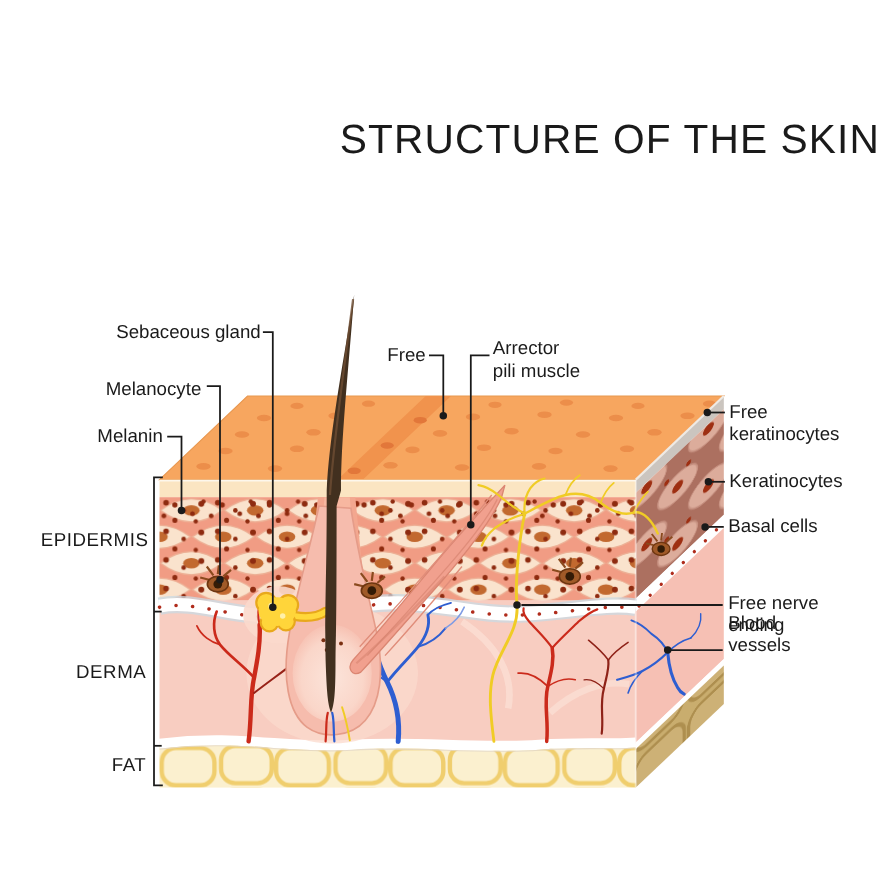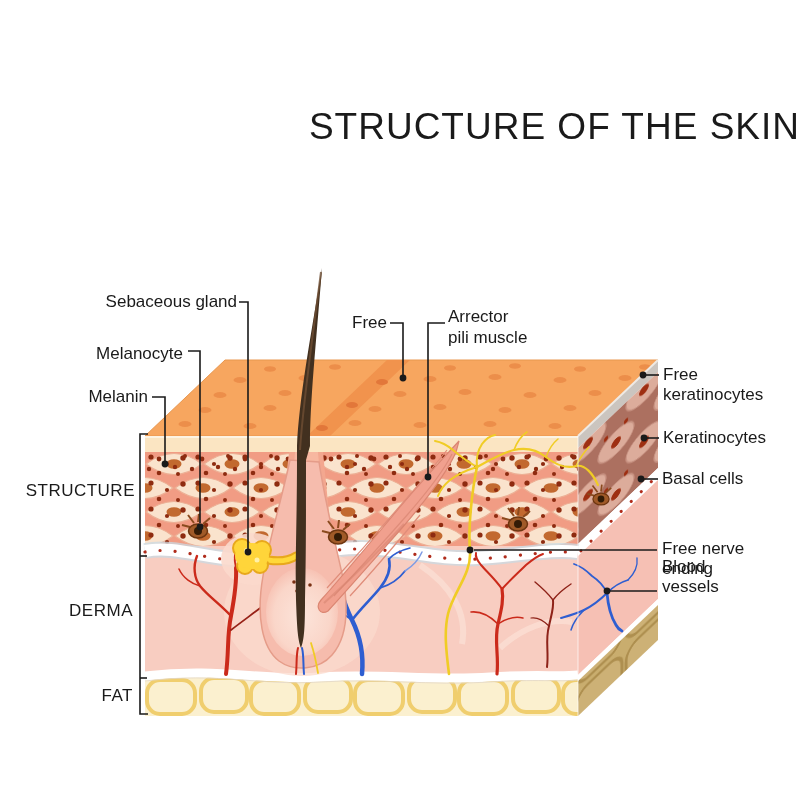--- a/index.html
+++ b/index.html
@@ -330,17 +330,17 @@
 pili muscle</div>
   <div class="lbl" style="left:663px;top:365px">Free
 keratinocytes</div>
   <div class="lbl" style="left:663px;top:428px">Keratinocytes</div>
   <div class="lbl" style="left:662px;top:469px">Basal cells</div>
   <div class="lbl" style="left:662px;top:539px">Free nerve
 ending</div>
   <div class="lbl" style="left:662px;top:557px">Blood
 vessels</div>
 
-  <div class="lbl r caps" style="right:665px;top:481px">STRUCTURE</div>
+  <div class="lbl r caps" style="right:665px;top:481px">EPIDERMIS</div>
   <div class="lbl r caps" style="right:667px;top:601px">DERMA</div>
   <div class="lbl r caps" style="right:667px;top:686px">FAT</div>
 
 </div>
 
 </body></html>

